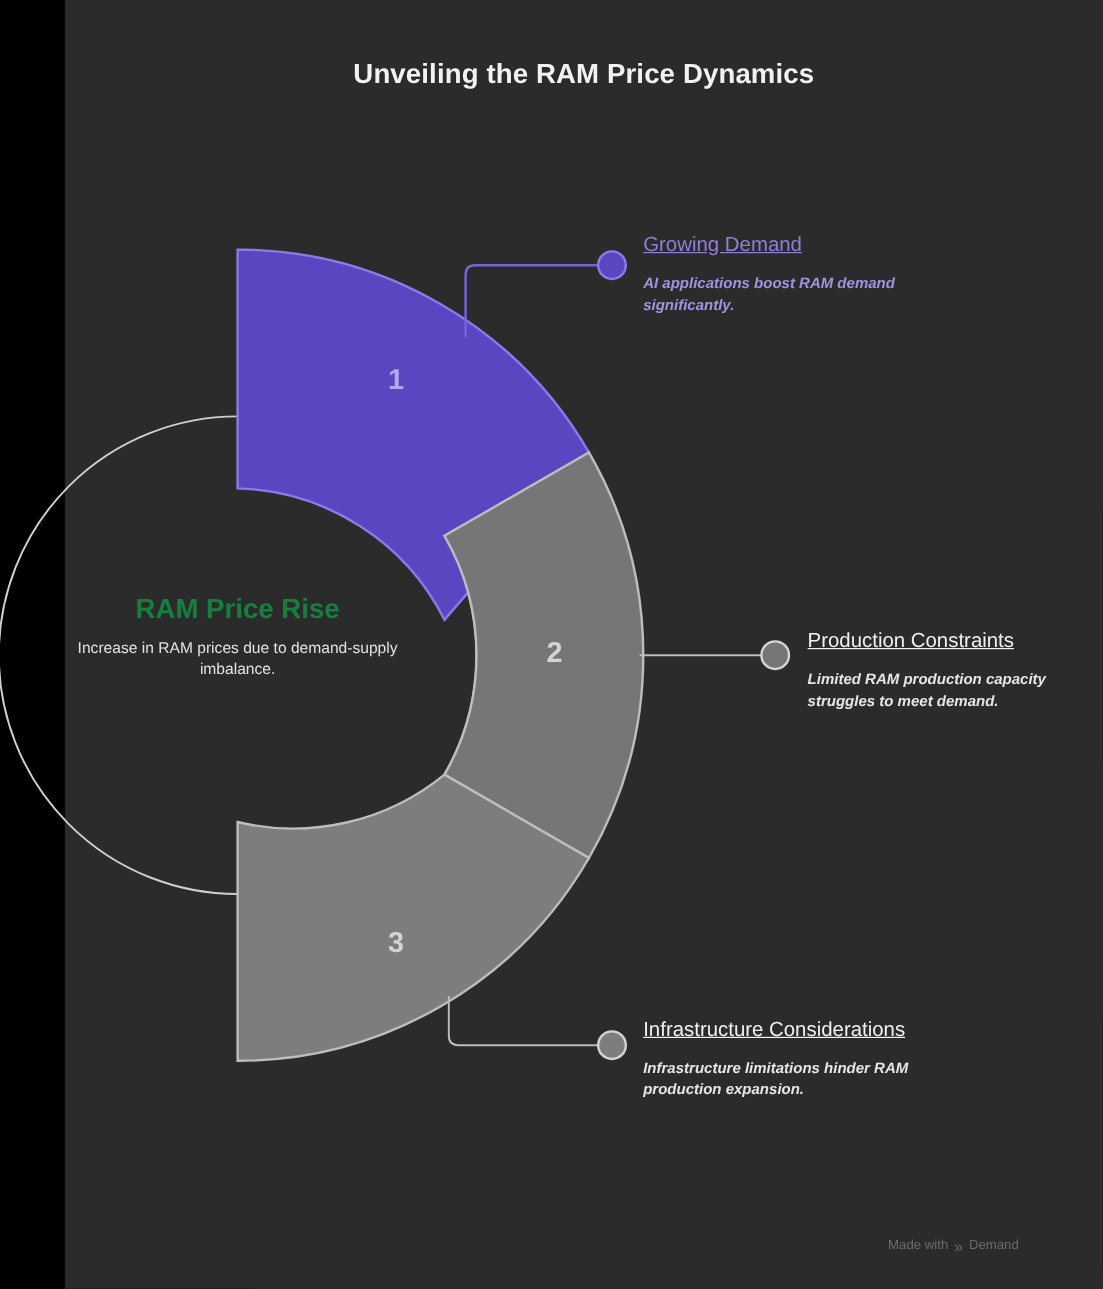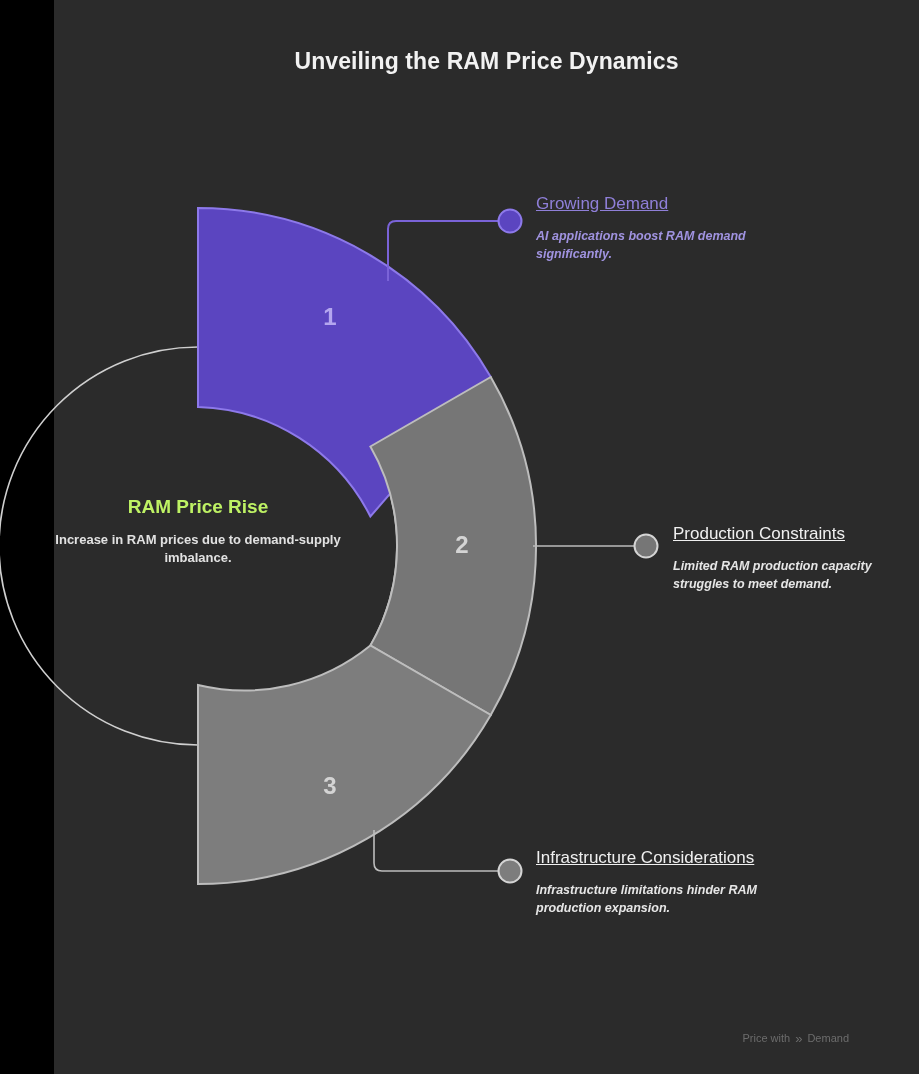--- a/index.html
+++ b/index.html
@@ -50,30 +50,30 @@
   }
   
   .hub {
     position: absolute;
     left: 48px;
     top: 495px;
     width: 300px;
     text-align: center;
   }
   .hub-title {
-    color: #bef264;
-    font-size: 19px;
+    color: #15803d;
+    font-size: 23px;
     font-weight: bold;
     line-height: 24px;
     margin-bottom: 12px;
   }
   .hub-desc {
     color: #e2e2e2;
     font-size: 13px;
-    font-weight: bold;
+    font-weight: normal;
     line-height: 18px;
   }
   
   .callout { position: absolute; }
   .callout .c-title {
     font-size: 17px;
     line-height: 24px;
     font-weight: normal;
     text-decoration: underline;
   }
@@ -188,18 +188,18 @@
     <div class="c-title">Production Constraints</div>
     <div class="c-desc">Limited RAM production capacity struggles to meet demand.</div>
   </div>
 
   <div class="callout neutral" id="callout-3">
     <div class="c-title">Infrastructure Considerations</div>
     <div class="c-desc">Infrastructure limitations hinder RAM production expansion.</div>
   </div>
 
   <div id="watermark">
-    <span>Price with</span>
+    <span>Made with</span>
     <span class="wm-mark">»</span>
     <span>Demand</span>
   </div>
 
 </div>
 
 </body></html>

